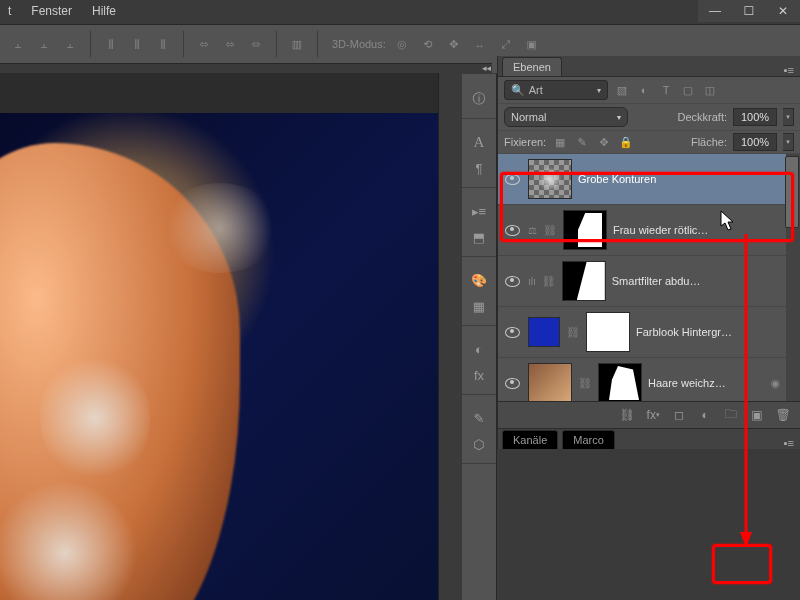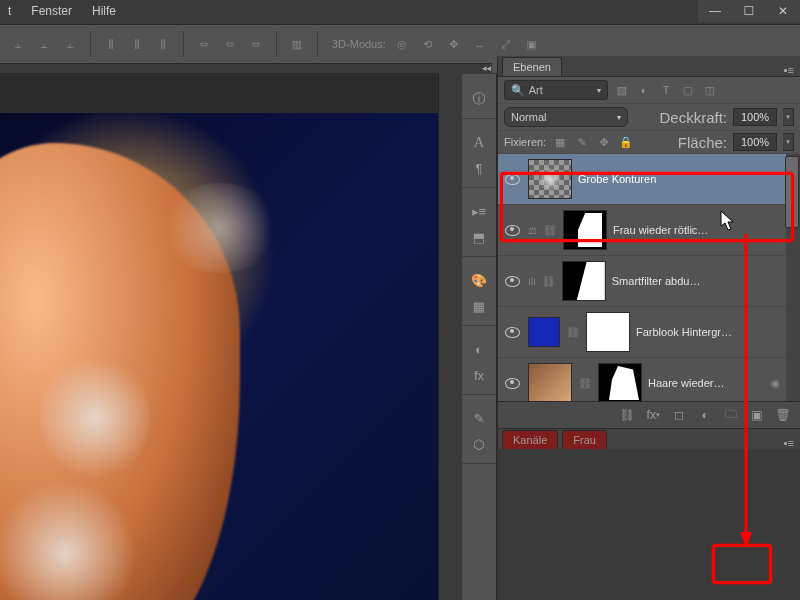--- a/index.html
+++ b/index.html
@@ -18,27 +18,27 @@
   .img{position:absolute;top:40px;left:0;width:438px;height:487px;background:linear-gradient(135deg,#060a2a,#0b1445 50%,#081033);overflow:hidden}
   .body-shape{position:absolute;left:-100px;top:30px;width:340px;height:520px;background:radial-gradient(ellipse at 40% 30%,#f0b488,#c07040 55%,#5a2a18);border-radius:50% 60% 40% 50%/50% 40% 60% 50%;filter:blur(1px) contrast(1.1)}
   .hair{position:absolute;right:150px;top:-20px;width:320px;height:320px;background:radial-gradient(circle at 50% 50%,#cbb69a 0%,#7a5f42 40%,transparent 65%);filter:blur(2px);opacity:.8;border-radius:50%}
   .swirl{position:absolute;background:radial-gradient(circle,rgba(230,220,210,.9),transparent 70%);border-radius:50%}
   .dock{position:absolute;top:74px;right:303px;width:34px;height:526px;background:#535353;border-right:1px solid #282828;display:flex;flex-direction:column;align-items:center;padding-top:6px;gap:4px}
   .dock .grp{width:34px;display:flex;flex-direction:column;align-items:center;padding:6px 0;border-bottom:1px solid #3e3e3e}
   .dock-ic{width:22px;height:22px;display:flex;align-items:center;justify-content:center;color:#9a9a9a;font-size:13px;margin:2px 0}
   .panel{position:absolute;top:56px;right:0;width:302px;height:393px;background:#535353;display:flex;flex-direction:column;border-left:1px solid #2b2b2b}
   .tabrow{height:20px;display:flex;align-items:flex-end;background:#424242;border-bottom:1px solid #2b2b2b}
   .tab{padding:3px 10px;font-size:11px;color:#ccc;background:#535353;border:1px solid #2b2b2b;border-bottom:none;border-radius:3px 3px 0 0;margin-left:4px}
-  .tab.inact{background:#7f1d1d;color:#9a9a9a}
+  .tab.inact{background:#000000;color:#9a9a9a}
   .menu-ic{margin-left:auto;margin-right:6px;color:#aaa;font-size:11px}
   .row{display:flex;align-items:center;height:26px;padding:0 6px;gap:6px;border-bottom:1px solid #4a4a4a}
   .filter-in{background:#3b3b3b;border:1px solid #2b2b2b;height:18px;width:90px;border-radius:3px;display:flex;align-items:center;padding:0 6px;color:#bbb;font-size:11px}
   .ico-s{width:16px;height:16px;display:flex;align-items:center;justify-content:center;color:#8f8f8f;font-size:11px}
   .drop{background:#424242;border:1px solid #2b2b2b;height:18px;border-radius:6px;display:flex;align-items:center;padding:0 6px;color:#ccc;font-size:11px}
-  .lbl-r{margin-left:auto;font-size:15px;color:#bbb}
+  .lbl-r{margin-left:auto;font-size:11px;color:#bbb}
   .num-in{background:#3b3b3b;border:1px solid #2b2b2b;width:42px;height:16px;color:#ddd;font-size:11px;text-align:center;line-height:16px}
   .tiny-arr{width:10px;height:16px;background:#424242;border:1px solid #2b2b2b;border-left:none;display:flex;align-items:center;justify-content:center;color:#aaa;font-size:7px}
   .layers-scroll{flex:1;overflow:hidden;position:relative}
   .layer{display:flex;align-items:center;height:50px;border-bottom:1px solid #474747;padding:0 4px;gap:6px}
   .layer.sel{background:#6a7f99}
   .vis{width:20px;height:50px;display:flex;align-items:center;justify-content:center;color:#bdbdbd}
   .eye{width:13px;height:9px;border:1px solid #c7c7c7;border-radius:60%;position:relative}
   .eye:before{content:"";position:absolute;top:1px;left:4px;width:4px;height:4px;border-radius:50%;background:#c7c7c7}
   .novis{width:13px;height:13px;border:1px solid #6d6d6d}
   .thumb{width:42px;height:38px;border:1px solid #2b2b2b;background:#777;flex-shrink:0;position:relative;overflow:hidden}
@@ -228,39 +228,39 @@
 
     <div class="layer">
       <div class="vis">
           <div class="eye"></div>
         </div>
       <div class="thumb" style="background:linear-gradient(135deg,#8a5a3c,#d8a878)"></div>
       <div class="link-ic">⛓</div>
       <div class="mask-th">
           <div class="mask-white" style="left:10px;top:2px;width:30px;height:34px;clip-path:polygon(30% 0,80% 10%,100% 100%,0 100%,10% 40%)"></div>
         </div>
-      <span class="lname">Haare wieder…</span>
+      <span class="lname">Haare weichz…</span>
       <span style="margin-left:auto;margin-right:16px;color:#888">◉</span>
     </div>
 
 
   </div>
 
   <div class="bot-icons">
     <div class="bot-ic">⛓</div>
     <div class="bot-ic">fx<span style="font-size:7px">▾</span></div>
     <div class="bot-ic">◻</div>
     <div class="bot-ic">◐</div>
     <div class="bot-ic">🗀</div>
     <div class="bot-ic">▣</div>
     <div class="bot-ic">🗑</div>
   </div>
   <div class="bot-tabs">
     <div class="tab inact">Kanäle</div>
-    <div class="tab inact">Frau</div>
+    <div class="tab inact">Marco</div>
     <div class="menu-ic">▪≡</div>
   </div>
 </div>
 
 <div class="hl" style="top:172px;right:6px;width:288px;height:64px"></div>
 <div class="hl" style="bottom:16px;right:28px;width:54px;height:34px"></div>
 <svg class="hl-arrow" style="top:234px;right:48px" width="12" height="314">
   <line x1="6" y1="0" x2="6" y2="300" stroke="#ff0000" stroke-width="3"></line>
   <polygon points="0,298 12,298 6,314" fill="#ff0000"></polygon>
 </svg>

